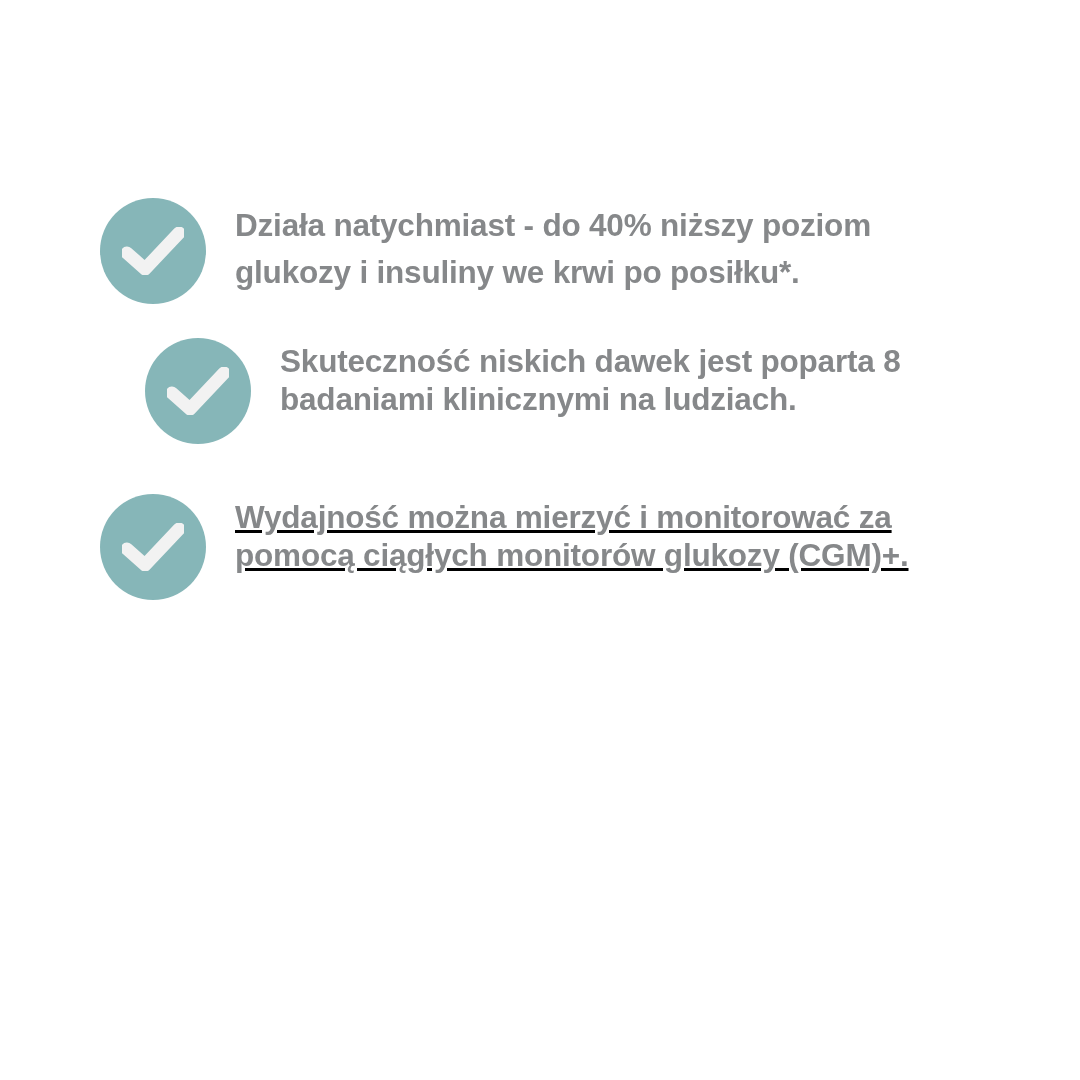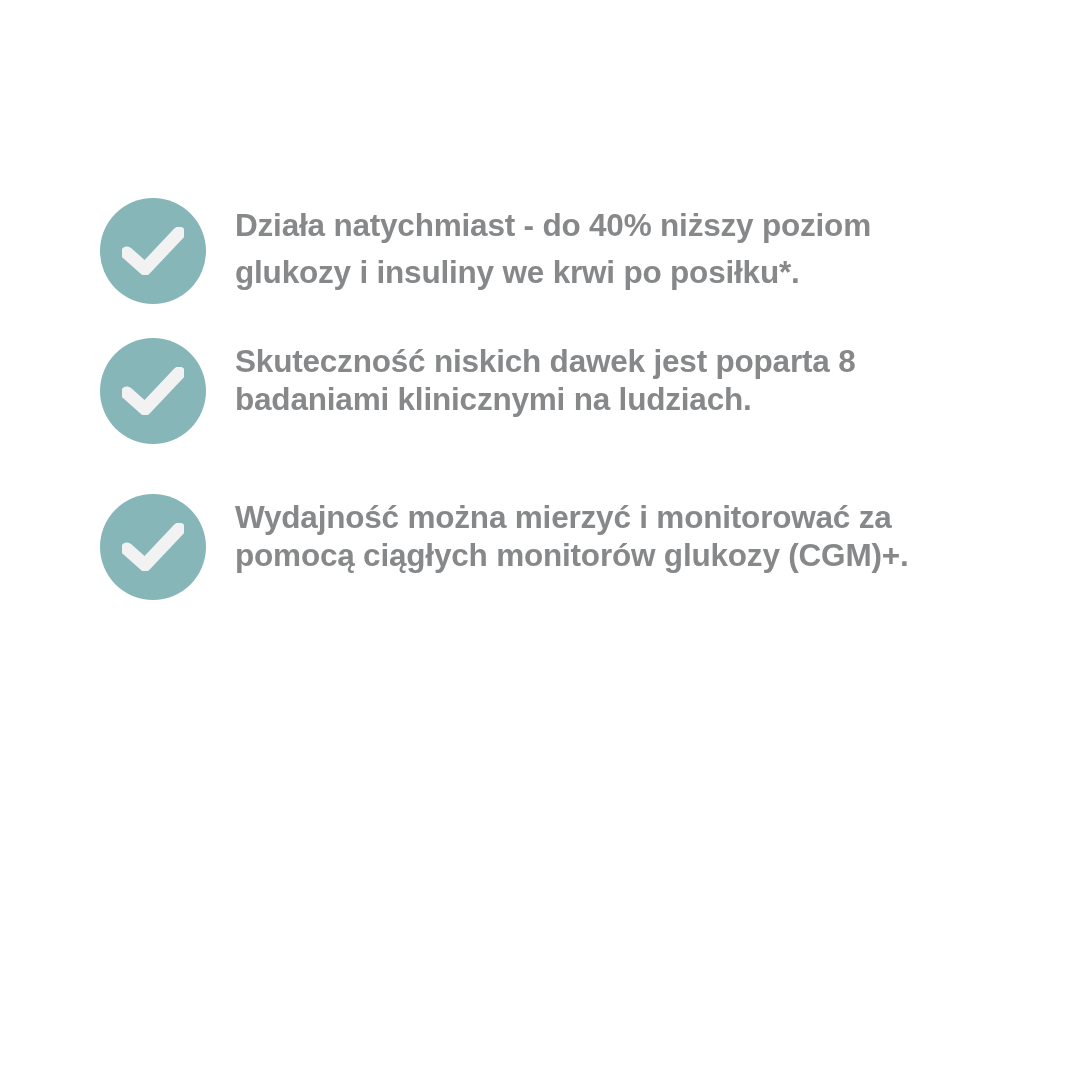--- a/index.html
+++ b/index.html
@@ -29,20 +29,21 @@
     display: flex;
     flex-direction: column;
   }
   .benefit-item {
     display: flex;
     align-items: flex-start;
     margin-bottom: 34px;
   }
   .benefit-item:last-child {
     margin-bottom: 0;
+    text-decoration: underline;
   }
   .check-badge {
     flex: 0 0 auto;
     width: 106px;
     height: 106px;
     border-radius: 50%;
     background: #86b6b8;
     display: flex;
     align-items: center;
     justify-content: center;
@@ -64,21 +65,21 @@
   
   .benefit-item:nth-child(1) .benefit-text {
     line-height: 1.50;
   }
   .benefit-item:nth-child(2) .benefit-text,
   .benefit-item:nth-child(3) .benefit-text,
   .benefit-item:nth-child(4) .benefit-text {
     line-height: 1.22;
   }
   .benefit-item:nth-child(1) { margin-bottom: 32px; }
-  .benefit-item:nth-child(2) { margin-bottom: 48px; }
+  .benefit-item:nth-child(2) { margin-bottom: 48px; justify-content: flex-end; }
   .benefit-item:nth-child(3) { margin-bottom: 48px; }
 </style>
 </head>
 <body>
 
 <div class="page">
   <div class="benefit-list">
 
     <div class="benefit-item">
       <div class="check-badge">

